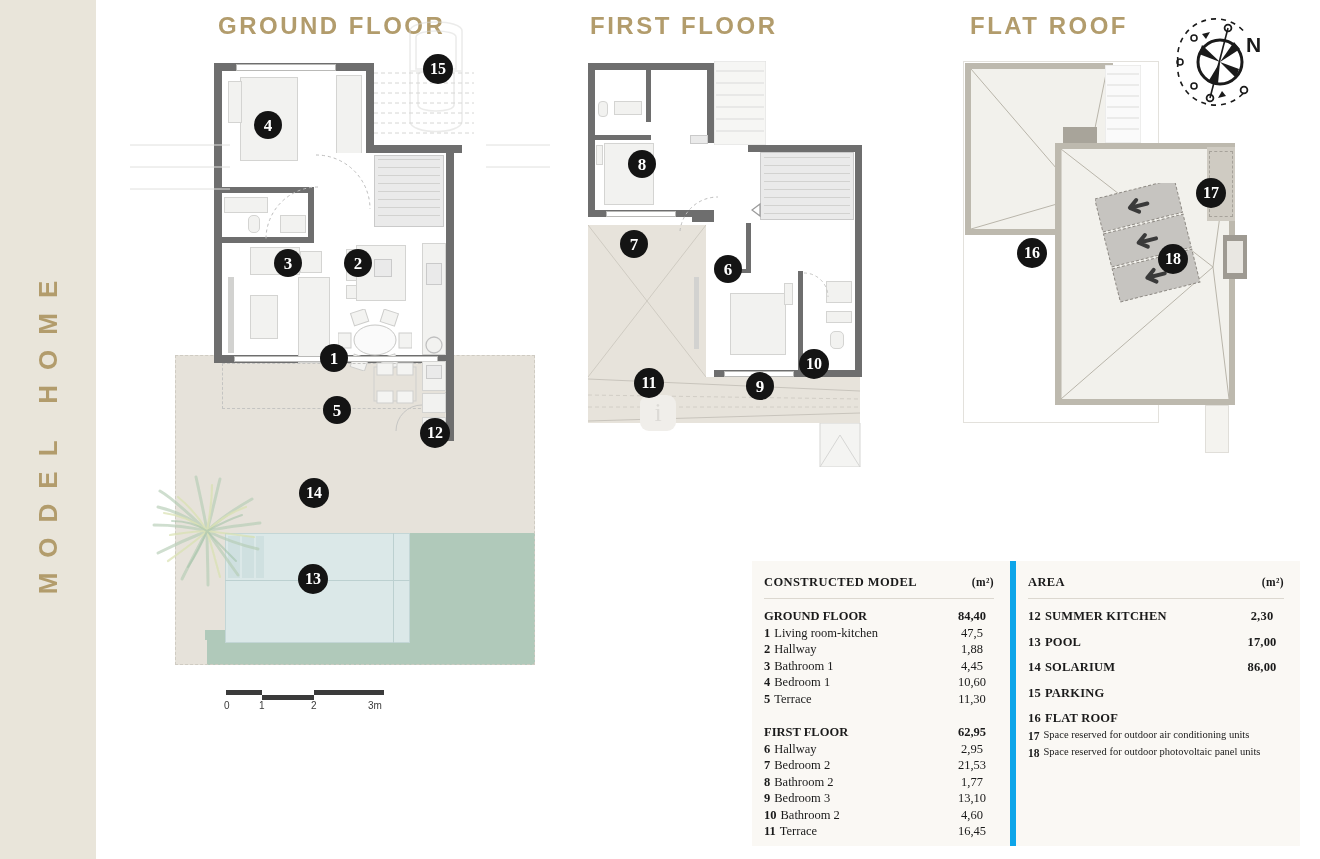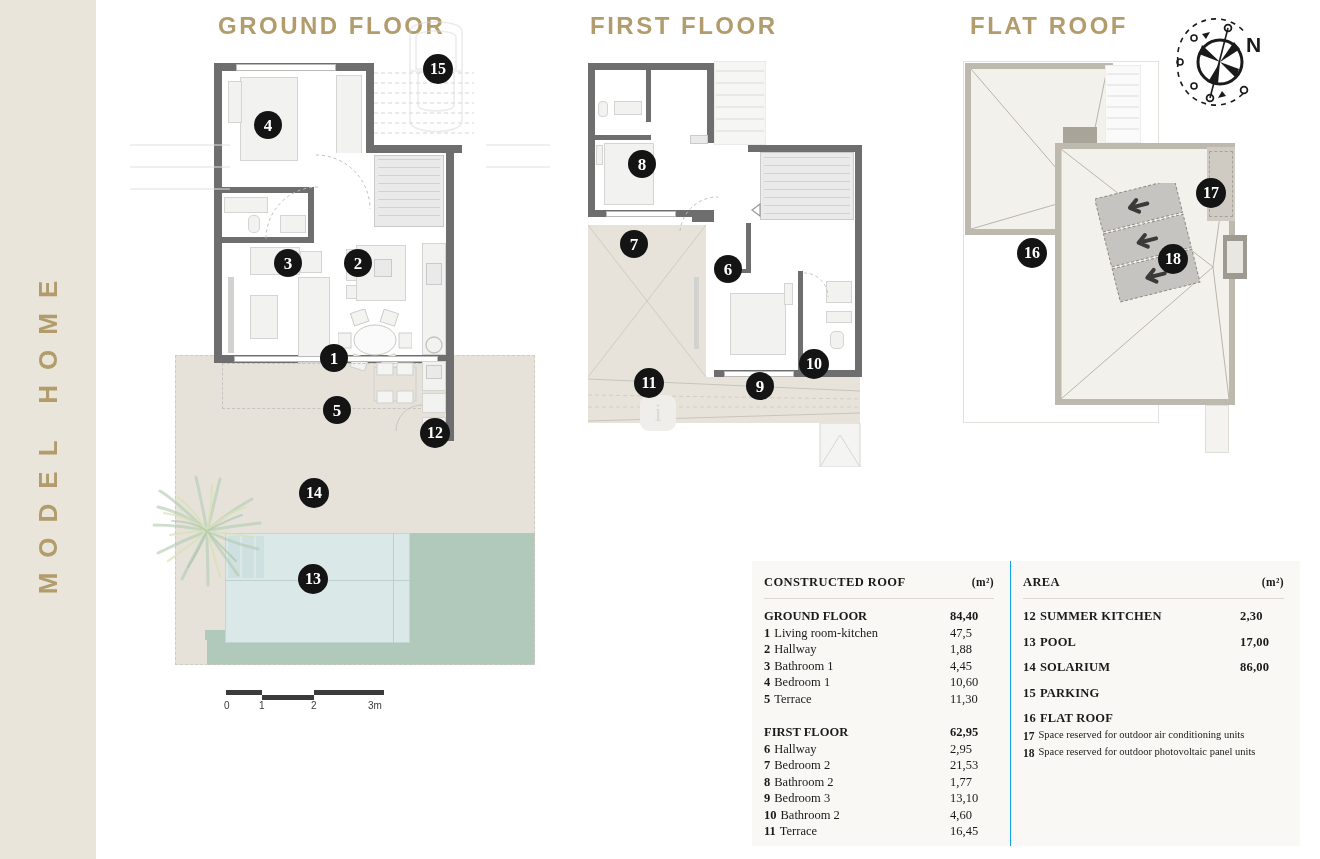--- a/index.html
+++ b/index.html
@@ -74,32 +74,32 @@
   .compass { position:absolute; left:1168px; top:12px; width:104px; height:100px; }
 
   
   .table-wrap {
     position: absolute; left: 752px; top: 561px; width: 548px; height: 285px;
     background: #faf8f4;
     display: flex;
   }
   .tcol { position: relative; height: 100%; padding: 14px 16px 0 12px; }
   .tcol.left  { width: 258px; }
-  .tcol.right { width: 290px; border-left: 1px solid #0ea5e9; }
+  .tcol.right { width: 290px; border-left: 6px solid #0ea5e9; }
   .thead { display:flex; justify-content:space-between; align-items:baseline;
            font-weight:700; font-size:12.5px; letter-spacing:.4px; color:#1a1a1a; }
   .thead .unit { font-weight:700; font-size:11.5px; }
   .trule { height:1px; background:#dcd8d0; margin:8px 0 9px 0; }
   .row { display:flex; justify-content:space-between; font-size:12.5px;
          color:#1a1a1a; line-height:1.32; }
   .row .lbl { display:flex; gap:4px; }
   .row .num { font-weight:700; }
   .row.group { font-weight:700; margin-top:2px; }
   .row.group .val { font-weight:700; }
-  .row .val { min-width:44px; text-align:left; }
+  .row .val { min-width:44px; text-align:center; }
   .spacer { height: 15px; }
   .row.caps { font-weight:700; font-size:12.5px; letter-spacing:.2px; margin-top:9px; }
   .row.small { font-size:10.5px; line-height:1.4; margin-top:1px; }
   .row.small .num { font-size:11.5px; }
 
   .watermark {
     position:absolute; left:640px; top:395px; width:36px; height:36px;
     border-radius:9px; background:#f0eeea; color:#dcdad6;
     font-family:"Liberation Serif", serif; font-size:26px;
     display:flex; align-items:center; justify-content:center; z-index:5;
@@ -501,21 +501,21 @@
 
     <div class="badge b2" style="left:62px;  top:183px;">16</div>
     <div class="badge b2" style="left:241px; top:123px;">17</div>
     <div class="badge b2" style="left:203px; top:189px;">18</div>
   </div>
 
   <div class="table-wrap">
 
     <div class="tcol left">
       <div class="thead">
-        <span>CONSTRUCTED ROOF</span>
+        <span>CONSTRUCTED MODEL</span>
         <span class="unit">(m²)</span>
       </div>
       <div class="trule"></div>
 
       <div class="row group">
         <span>GROUND FLOOR</span>
         <span class="val">84,40</span>
       </div>
       <div class="row">
         <span class="lbl">

